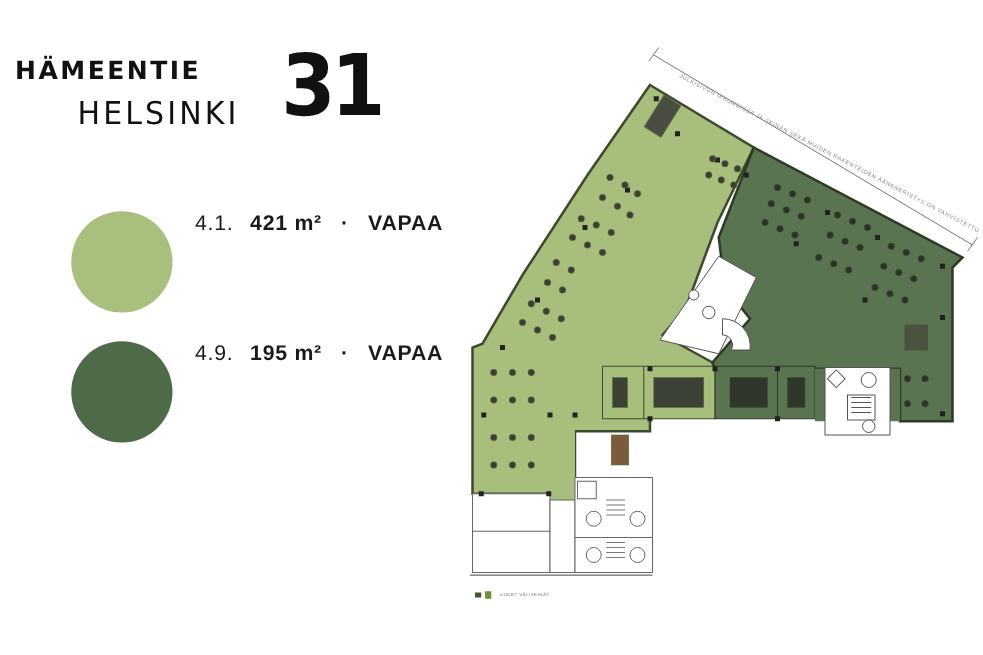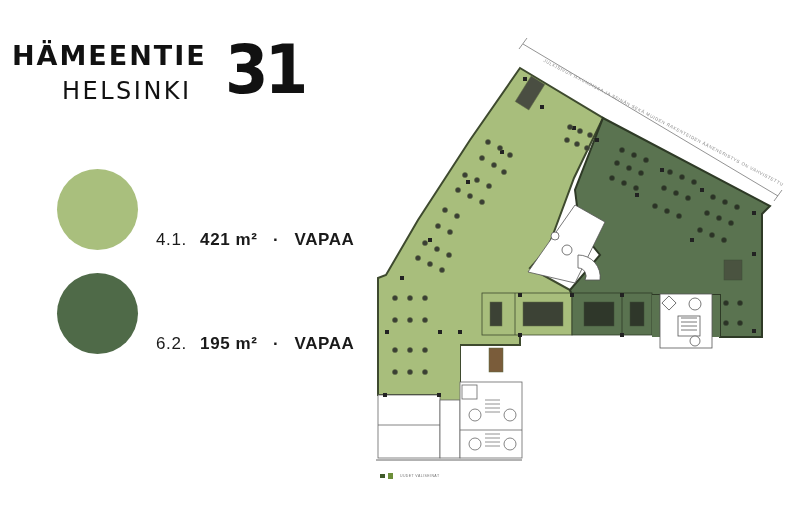--- a/index.html
+++ b/index.html
@@ -9,41 +9,41 @@
     font-family: "Liberation Sans", sans-serif;
     position: relative;
   }
   .brand {
     position: absolute; left: 12px; top: 42px;
     width: 280px; height: 70px;
   }
   .brand-name {
     position: absolute; left: 0; top: 0;
     font-family: "DejaVu Sans", sans-serif;
-    font-weight: bold; font-size: 27px; letter-spacing: 2px;
+    font-weight: bold; font-size: 20px; letter-spacing: 2px;
     color: #111; line-height: 28px;
   }
   .brand-city {
     position: absolute; left: 50px; top: 36px;
     font-family: "DejaVu Sans", sans-serif;
     font-weight: normal; font-size: 24px; letter-spacing: 2.5px;
     color: #111; line-height: 26px;
     transform: scaleY(1.05);
   }
   .brand-number {
     position: absolute; left: 213px; top: -8px;
     font-family: "DejaVu Sans", sans-serif;
     font-weight: bold; font-size: 68px; letter-spacing: -4px;
     color: #111; line-height: 72px;
     transform: scaleX(0.92);
     transform-origin: left top;
   }
   .legend-item {
     position: absolute; left: 57px;
-    display: flex; align-items: flex-end;
+    display: flex; align-items: flex-start;
   }
   .legend-dot {
     width: 81px; height: 81px; border-radius: 50%;
   }
   .legend-text {
     margin-left: 18px; font-weight: bold; font-size: 17px; color: #1a1a1a;
     letter-spacing: 0.6px; white-space: nowrap;
   }
   .legend-text span { display: inline-block; }
   .legend-text .code { font-weight: normal; margin-right: 8px; }
@@ -80,21 +80,21 @@
     <span class="code">4.1.</span>
     <span>421 m²</span>
     <span class="sep">·</span>
     <span>VAPAA</span>
   </div>
 </div>
 
 <div class="legend-item" style="top:273px;">
   <div class="legend-dot" style="background:#4f6a48;"></div>
   <div class="legend-text">
-    <span class="code">6.2.</span>
+    <span class="code">4.9.</span>
     <span>195 m²</span>
     <span class="sep">·</span>
     <span>VAPAA</span>
   </div>
 </div>
 
 <svg class="plan" viewBox="0 0 786 524">
 
   <g stroke="#777" stroke-width="0.8" fill="none">
     <line x1="523" y1="44" x2="778" y2="196"></line>

